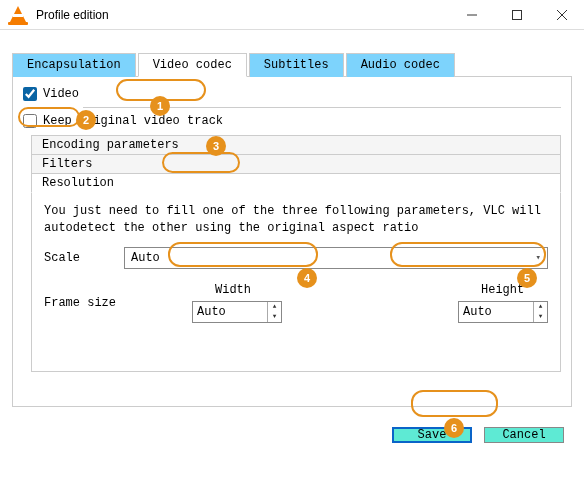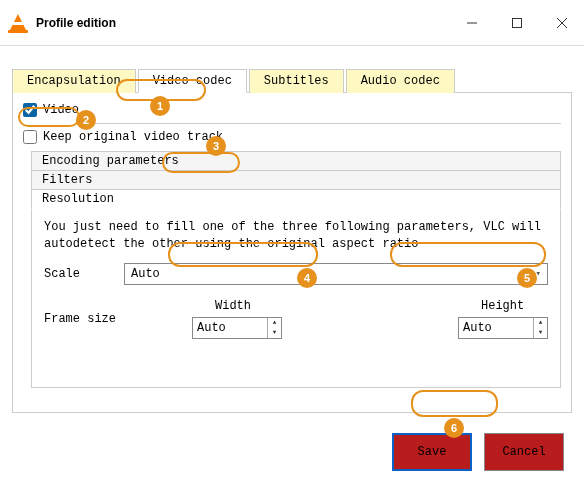--- a/index.html
+++ b/index.html
@@ -1,33 +1,33 @@
 <!DOCTYPE html>
 <html><head>
 <meta charset="utf-8">
 <style>
 * { box-sizing: border-box; margin: 0; padding: 0; }
 body { font-family: "Segoe UI", Arial, sans-serif; font-size: 12px; background: #fff; width: 584px; height: 504px; overflow: hidden; position: relative; }
-.titlebar { height: 46px; display: flex; align-items: center; border-bottom: 1px solid #ddd; font-weight: bold; }
+.titlebar { height: 30px; display: flex; align-items: center; border-bottom: 1px solid #ddd; }
 .titlebar .icon { width: 24px; height: 24px; margin: 0 6px; position: relative; }
 .cone { width: 0; height: 0; border-left: 8px solid transparent; border-right: 8px solid transparent; border-bottom: 16px solid #f57c00; position: absolute; left: 4px; top: 3px; }
 .cone::after { content: ""; position: absolute; left: -5px; top: 8px; width: 10px; height: 3px; background: #fff; }
 .base { position:absolute; left:2px; bottom:2px; width:20px; height:3px; background:#f57c00; border-radius:1px; }
 .title { flex: 1; font-size: 12px; color: #000; }
 .winbtns { display: flex; }
 .winbtn { width: 45px; height: 30px; display: flex; align-items: center; justify-content: center; font-size: 14px; color: #333; }
 .winbtn svg { width: 10px; height: 10px; }
 .content { padding: 18px 12px 10px; font-family: "Courier New", monospace; font-size: 12px; }
 .row { display: flex; align-items: center; margin-bottom: 14px; }
 .rowlabel { width: 92px; }
 .textinput { flex: 1; height: 22px; border: 1px solid #888; padding: 2px 6px; font-family: inherit; font-size: 12px; }
 .tabs { display: flex; border-bottom: 1px solid #ccc; margin-top: 4px; }
-.tab { padding: 4px 14px; border: 1px solid #ccc; border-bottom: none; margin-right: 2px; background: #fef9c3; position: relative; top: 1px; cursor: pointer; }
+.tab { padding: 4px 14px; border: 1px solid #ccc; border-bottom: none; margin-right: 2px; background: #7dd3fc; position: relative; top: 1px; cursor: pointer; }
 .tab.active { background: #fff; border-bottom: 1px solid #fff; }
-.tabbody { border: 1px solid #ccc; border-top: none; padding: 4px 10px 8px; }
+.tabbody { border: 1px solid #ccc; border-top: none; padding: 4px 10px 18px; }
 .chk { display: flex; align-items: center; margin: 6px 0; }
 .chk input { width: 14px; height: 14px; margin-right: 6px; }
 .chk.checked input { accent-color: #0a64a4; }
 .subtabs-row { margin: 6px 0 0 8px; }
 .subtabs { display: flex; flex-direction: column; }
 .subtab { padding: 2px 10px; border: 1px solid #ccc; border-bottom: none; background: #f5f5f5; position: relative; top: 1px; cursor: pointer; }
 .subtab.active { background: #fff; border-bottom: 1px solid #fff; }
 .subpanel { border: 1px solid #ccc; padding: 10px 12px; margin: 0 0 16px 0; min-height: 180px; }
 .helptext { margin-bottom: 10px; line-height: 1.4; }
 .scalerow { display: flex; align-items: center; margin-bottom: 14px; }
@@ -35,21 +35,21 @@
 .combo { flex: 1; height: 22px; border: 1px solid #888; background: #fff; display: flex; align-items: center; padding: 0 6px; position: relative; }
 .combo .caret { position: absolute; right: 6px; font-size: 9px; color: #555; }
 .fsrow { display: flex; align-items: center; gap: 8px; }
 .fsrow .lbl { width: 140px; }
 .dimgroup { display: flex; align-items: center; gap: 4px; flex-direction: column; }
 .dimlabel { width: 44px; text-align: left; }
 .spin { width: 90px; height: 22px; border: 1px solid #888; background: #fff; display: flex; align-items: center; padding: 0 4px; position: relative; }
 .spinbtns { position: absolute; right: 0; top: 0; bottom: 0; width: 14px; border-left: 1px solid #aaa; display: flex; flex-direction: column; }
 .spinbtn { flex: 1; display: flex; align-items: center; justify-content: center; font-size: 6px; color: #333; }
 .buttons { display: flex; justify-content: flex-end; gap: 12px; margin-top: 20px; padding-right: 8px; }
-.btn { width: 80px; height: 38px; border: 1px solid #888; background: #b91c1c; display: flex; align-items: center; justify-content: center; cursor: pointer; }
+.btn { width: 80px; height: 16px; border: 1px solid #888; background: #5eead4; display: flex; align-items: center; justify-content: center; cursor: pointer; }
 .btn.primary { border: 2px solid #0a64c8; }
 .callout { position: absolute; border: 2px solid #e6911c; border-radius: 12px; pointer-events: none; }
 .badge { position: absolute; width: 20px; height: 20px; border-radius: 50%; background: #e6911c; color: #fff; font-size: 11px; font-weight: bold; display: flex; align-items: center; justify-content: center; font-family: Arial, sans-serif; pointer-events: none; }
 hr.sep { border: none; border-top: 1px solid #ccc; margin: 2px 0 4px 60px; }
 </style>
 </head>
 <body>
 
 <div class="titlebar">
   <div class="icon">

